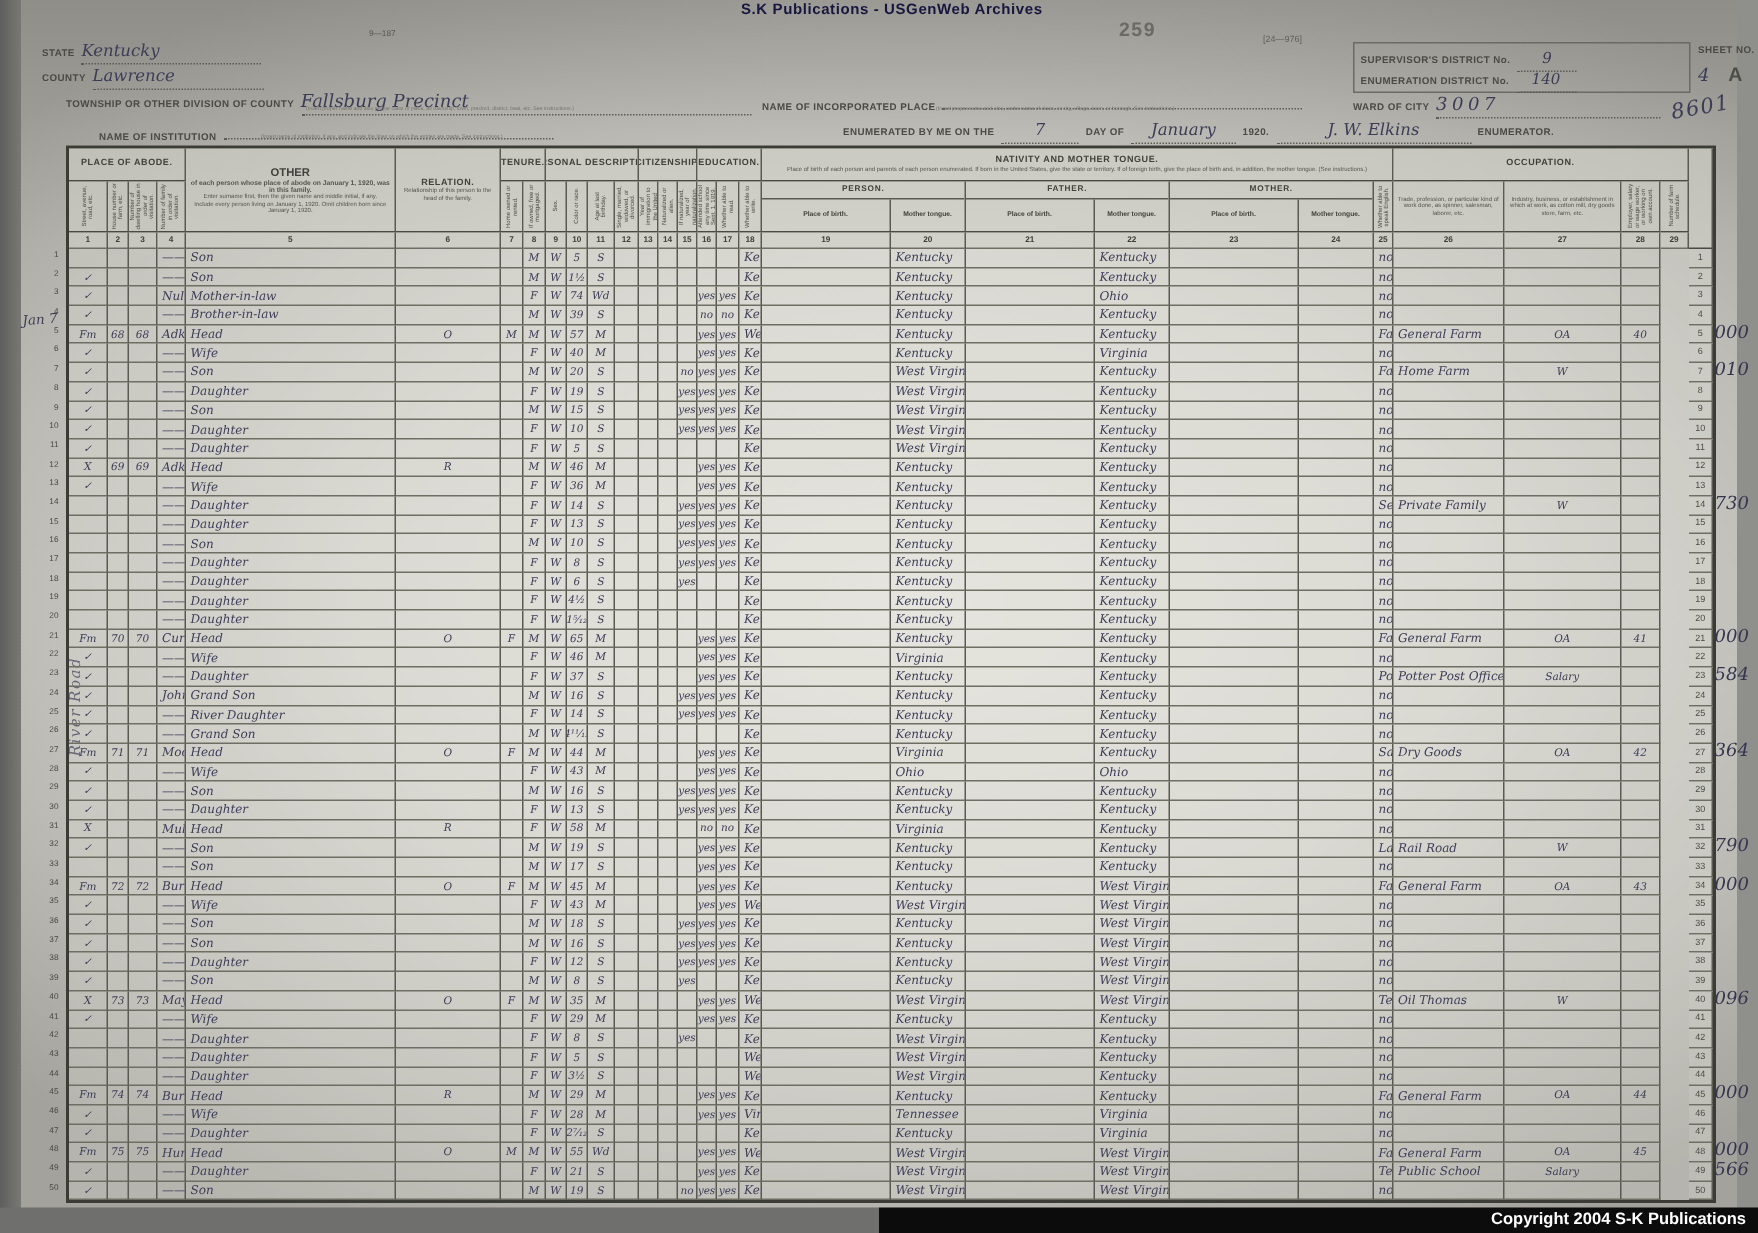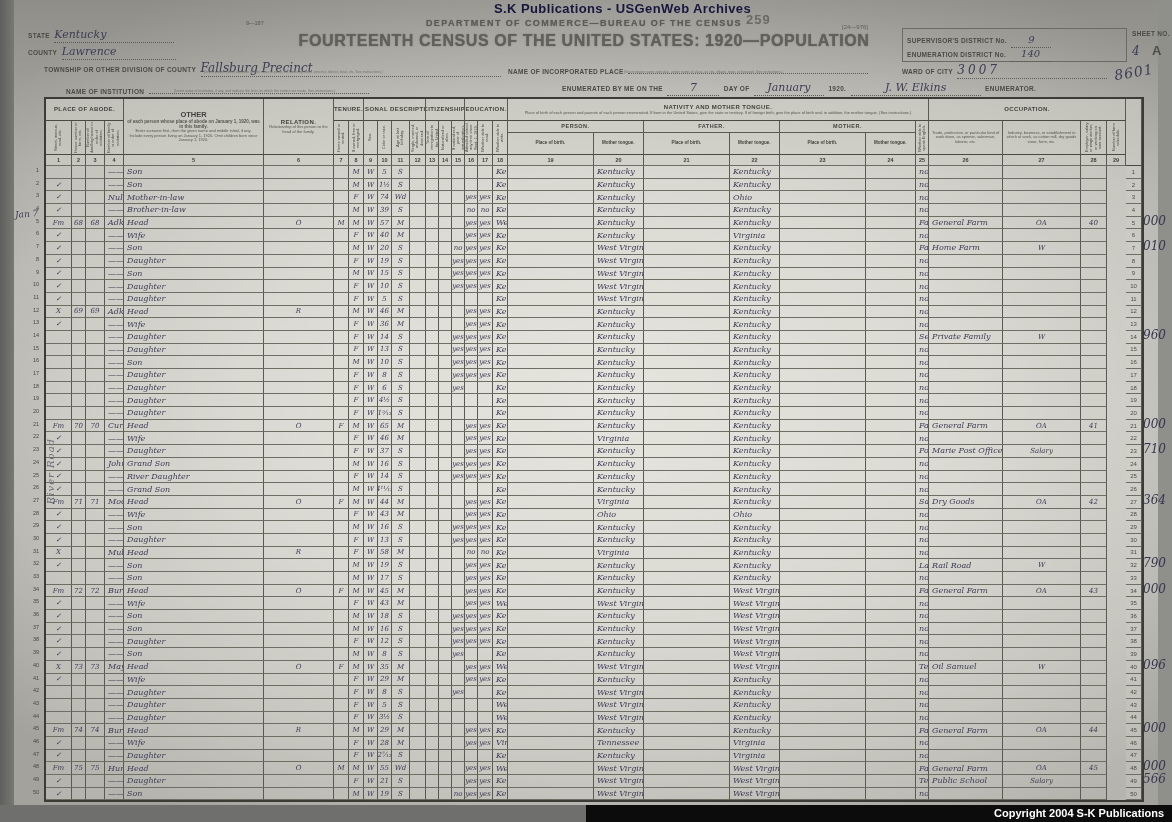--- a/index.html
+++ b/index.html
@@ -8,21 +8,21 @@
        font-family:"Liberation Sans",sans-serif;}
   .paper{position:absolute;left:14px;top:0;right:14px;bottom:16px;
        background:
         linear-gradient(180deg, rgba(110,109,104,.38) 0%, rgba(110,109,104,.10) 11%, rgba(0,0,0,0) 20%),
         radial-gradient(ellipse 70% 60% at 52% 50%, #e4e3dd 0%, #d5d4ce 45%, #bbbab4 78%, #a3a29c 100%);}
   .copybar{position:absolute;left:586px;right:0;bottom:0;height:17px;background:#0c0c0c;
        color:#ffffff;font-weight:bold;font-size:11px;line-height:17px;text-align:right;padding-right:8px;box-sizing:border-box;}
   .botstrip{position:absolute;left:0;right:586px;bottom:0;height:17px;background:#6f6f6d;}
 
   
-  .pubtop{position:absolute;left:480px;top:1px;font-size:13px;font-weight:bold;color:#16163f;letter-spacing:.4px;}
+  .pubtop{position:absolute;left:480px;top:1px;font-size:10px;font-weight:bold;color:#16163f;letter-spacing:.4px;}
   .hlabel{font-size:6.5px;font-weight:bold;color:#4b4b45;letter-spacing:.3px;}
   .hw{font-family:"DejaVu Serif",serif;font-style:italic;color:#3c3c56;}
   .abs{position:absolute;white-space:nowrap;}
   .blank{border-bottom:1px dotted #5c5c55;display:inline-block;}
   .deptline{position:absolute;left:310px;top:18px;width:520px;text-align:center;
        font-size:9px;font-weight:bold;color:#5d5d58;letter-spacing:1.4px;text-shadow:0 0 1px rgba(80,80,75,.7);}
   .bigtitle{position:absolute;left:250px;top:32px;width:640px;text-align:center;
        font-size:16px;font-weight:bold;color:#61615c;letter-spacing:.6px;text-shadow:0 0 1.2px rgba(75,75,70,.85);}
   .stampnum{position:absolute;left:732px;top:12px;font-size:13px;font-weight:bold;color:#6b6b64;letter-spacing:1px;}
   .edcode{position:absolute;left:828px;top:24px;font-size:6px;color:#5f5f58;}
@@ -68,22 +68,20 @@
   .scribble{position:absolute;right:4px;top:64px;font-size:14px;transform:rotate(-10deg);letter-spacing:1px;}
 </style>
 </head>
 <body>
 
 <div class="paper">
 
   <div class="pubtop">S.K Publications  -  USGenWeb Archives</div>
 
   <div class="abs formnum" style="left:232px;top:20px;">9—187</div>
-  <div class="deptline">DEPARTMENT OF COMMERCE—BUREAU OF THE CENSUS</div>
-  <div class="bigtitle">FOURTEENTH CENSUS OF THE UNITED STATES: 1920—POPULATION</div>
   <div class="stampnum">259</div>
   <div class="edcode">[24—976]</div>
 
   <div class="abs" style="left:14px;top:24px;">
     <span class="hlabel">STATE</span>
     <span class="blank" style="width:120px;"><span class="hw hwsm" style="font-size:11px;">Kentucky</span></span>
   </div>
   <div class="abs" style="left:14px;top:41px;">
     <span class="hlabel">COUNTY</span>
     <span class="blank" style="width:114px;"><span class="hw hwsm" style="font-size:11px;">Lawrence</span></span>
@@ -737,21 +735,21 @@
       <div class="cell hwc" style="grid-area: 17 / 19;"></div>
       <div class="cell hwc l" style="grid-area: 17 / 20;">Kentucky</div>
       <div class="cell hwc" style="grid-area: 17 / 21;"></div>
       <div class="cell hwc l" style="grid-area: 17 / 22;">Kentucky</div>
       <div class="cell hwc" style="grid-area: 17 / 23;"></div>
       <div class="cell hwc" style="grid-area: 17 / 24;"></div>
       <div class="cell hwc l" style="grid-area: 17 / 25;">Servant</div>
       <div class="cell hwc l" style="grid-area: 17 / 26;">Private Family</div>
       <div class="cell hwc" style="grid-area: 17 / 27;">W</div>
       <div class="cell hwc" style="grid-area: 17 / 28;"></div>
-      <div class="cell ln" style="grid-area: 17 / 30;">14<span class="mnum">960</span></div>
+      <div class="cell ln" style="grid-area: 17 / 30;">14<span class="mnum">730</span></div>
       <div class="cell hwc" style="grid-area: 18 / 1;"></div>
       <div class="cell hwc" style="grid-area: 18 / 2;"></div>
       <div class="cell hwc" style="grid-area: 18 / 3;"></div>
       <div class="cell hwc l" style="grid-area: 18 / 4;">—— Emma</div>
       <div class="cell hwc l" style="grid-area: 18 / 5;">Daughter</div>
       <div class="cell hwc" style="grid-area: 18 / 6;"></div>
       <div class="cell hwc" style="grid-area: 18 / 7;"></div>
       <div class="cell hwc" style="grid-area: 18 / 8;">F</div>
       <div class="cell hwc" style="grid-area: 18 / 9;">W</div>
       <div class="cell hwc" style="grid-area: 18 / 10;">13</div>
@@ -995,24 +993,24 @@
       <div class="cell hwc" style="grid-area: 26 / 16;">yes</div>
       <div class="cell hwc" style="grid-area: 26 / 17;">yes</div>
       <div class="cell hwc l" style="grid-area: 26 / 18;">Kentucky</div>
       <div class="cell hwc" style="grid-area: 26 / 19;"></div>
       <div class="cell hwc l" style="grid-area: 26 / 20;">Kentucky</div>
       <div class="cell hwc" style="grid-area: 26 / 21;"></div>
       <div class="cell hwc l" style="grid-area: 26 / 22;">Kentucky</div>
       <div class="cell hwc" style="grid-area: 26 / 23;"></div>
       <div class="cell hwc" style="grid-area: 26 / 24;"></div>
       <div class="cell hwc l" style="grid-area: 26 / 25;">Post Master</div>
-      <div class="cell hwc l" style="grid-area: 26 / 26;">Marie Post Office</div>
+      <div class="cell hwc l" style="grid-area: 26 / 26;">Potter Post Office</div>
       <div class="cell hwc" style="grid-area: 26 / 27;">Salary</div>
       <div class="cell hwc" style="grid-area: 26 / 28;"></div>
-      <div class="cell ln" style="grid-area: 26 / 30;">23<span class="mnum">710</span></div>
+      <div class="cell ln" style="grid-area: 26 / 30;">23<span class="mnum">584</span></div>
       <div class="cell hwc" style="grid-area: 27 / 1;">✓</div>
       <div class="cell hwc" style="grid-area: 27 / 2;"></div>
       <div class="cell hwc" style="grid-area: 27 / 3;"></div>
       <div class="cell hwc l" style="grid-area: 27 / 4;">Johnson Elbert</div>
       <div class="cell hwc l" style="grid-area: 27 / 5;">Grand Son</div>
       <div class="cell hwc" style="grid-area: 27 / 6;"></div>
       <div class="cell hwc" style="grid-area: 27 / 7;"></div>
       <div class="cell hwc" style="grid-area: 27 / 8;">M</div>
       <div class="cell hwc" style="grid-area: 27 / 9;">W</div>
       <div class="cell hwc" style="grid-area: 27 / 10;">16</div>
@@ -1488,21 +1486,21 @@
       <div class="cell hwc" style="grid-area: 43 / 16;">yes</div>
       <div class="cell hwc" style="grid-area: 43 / 17;">yes</div>
       <div class="cell hwc l" style="grid-area: 43 / 18;">West Virginia</div>
       <div class="cell hwc" style="grid-area: 43 / 19;"></div>
       <div class="cell hwc l" style="grid-area: 43 / 20;">West Virginia</div>
       <div class="cell hwc" style="grid-area: 43 / 21;"></div>
       <div class="cell hwc l" style="grid-area: 43 / 22;">West Virginia</div>
       <div class="cell hwc" style="grid-area: 43 / 23;"></div>
       <div class="cell hwc" style="grid-area: 43 / 24;"></div>
       <div class="cell hwc l" style="grid-area: 43 / 25;">Teamster</div>
-      <div class="cell hwc l" style="grid-area: 43 / 26;">Oil Samuel</div>
+      <div class="cell hwc l" style="grid-area: 43 / 26;">Oil Thomas</div>
       <div class="cell hwc" style="grid-area: 43 / 27;">W</div>
       <div class="cell hwc" style="grid-area: 43 / 28;"></div>
       <div class="cell ln" style="grid-area: 43 / 30;">40<span class="mnum">096</span></div>
       <div class="cell hwc" style="grid-area: 44 / 1;">✓</div>
       <div class="cell hwc" style="grid-area: 44 / 2;"></div>
       <div class="cell hwc" style="grid-area: 44 / 3;"></div>
       <div class="cell hwc l" style="grid-area: 44 / 4;">—— Ida</div>
       <div class="cell hwc l" style="grid-area: 44 / 5;">Wife</div>
       <div class="cell hwc" style="grid-area: 44 / 6;"></div>
       <div class="cell hwc" style="grid-area: 44 / 7;"></div>

